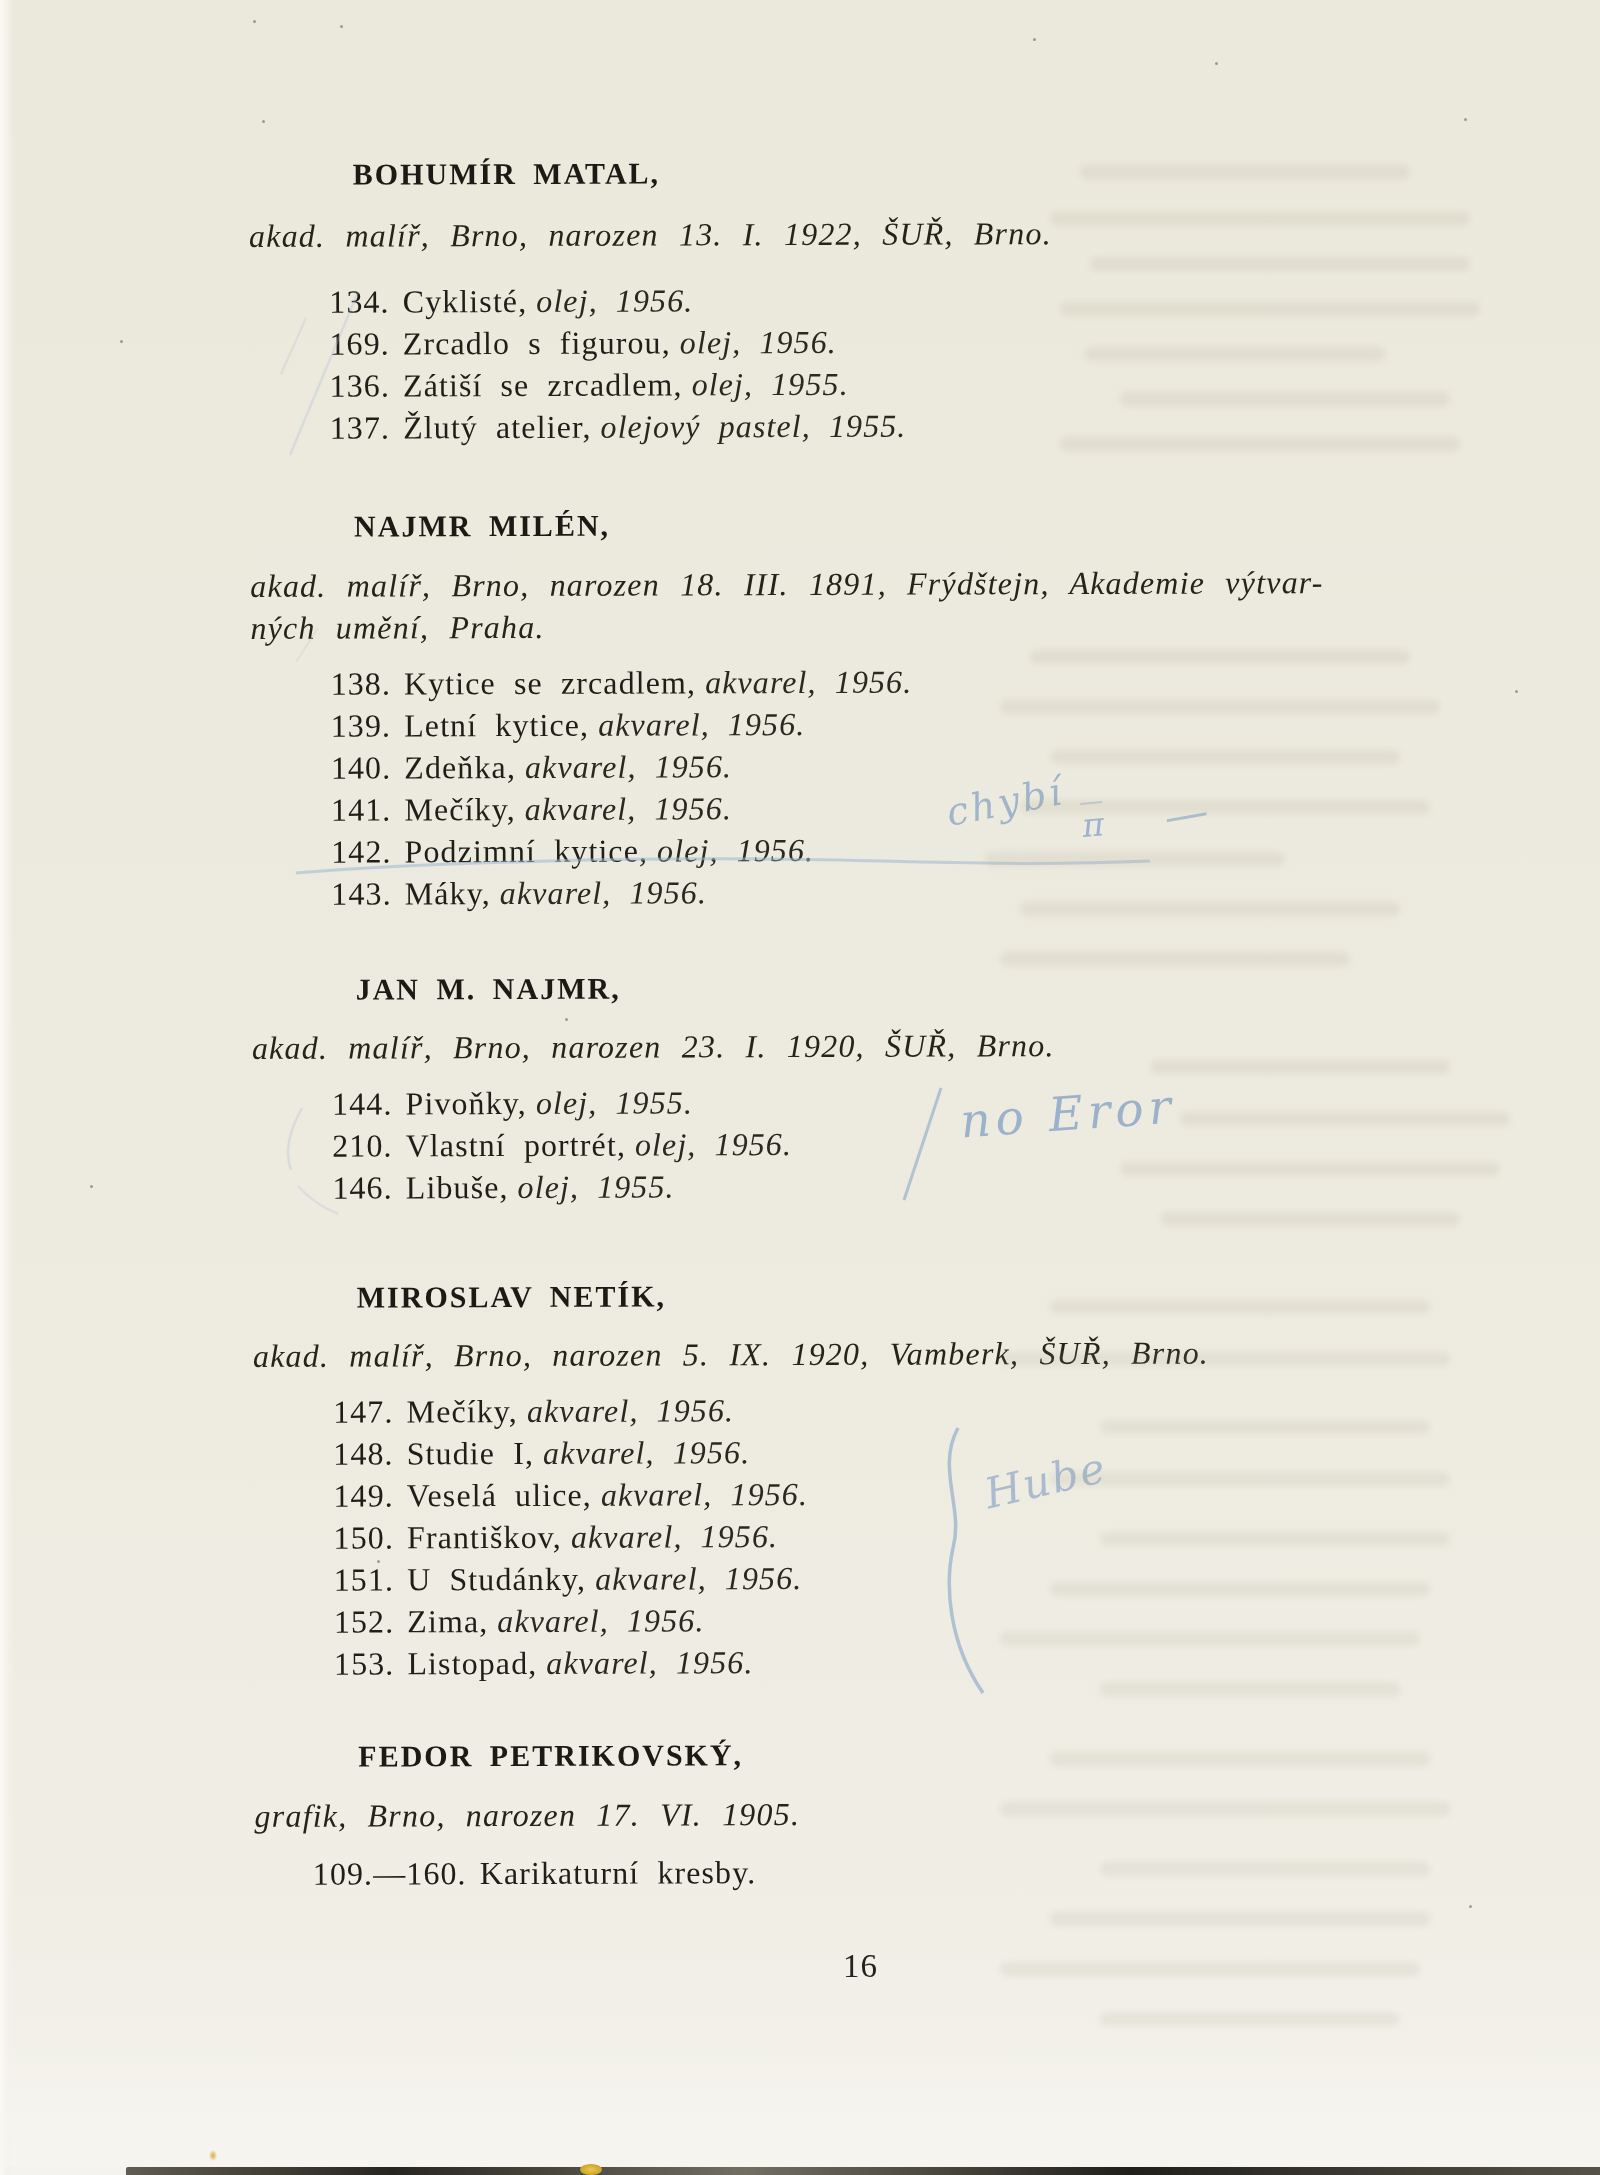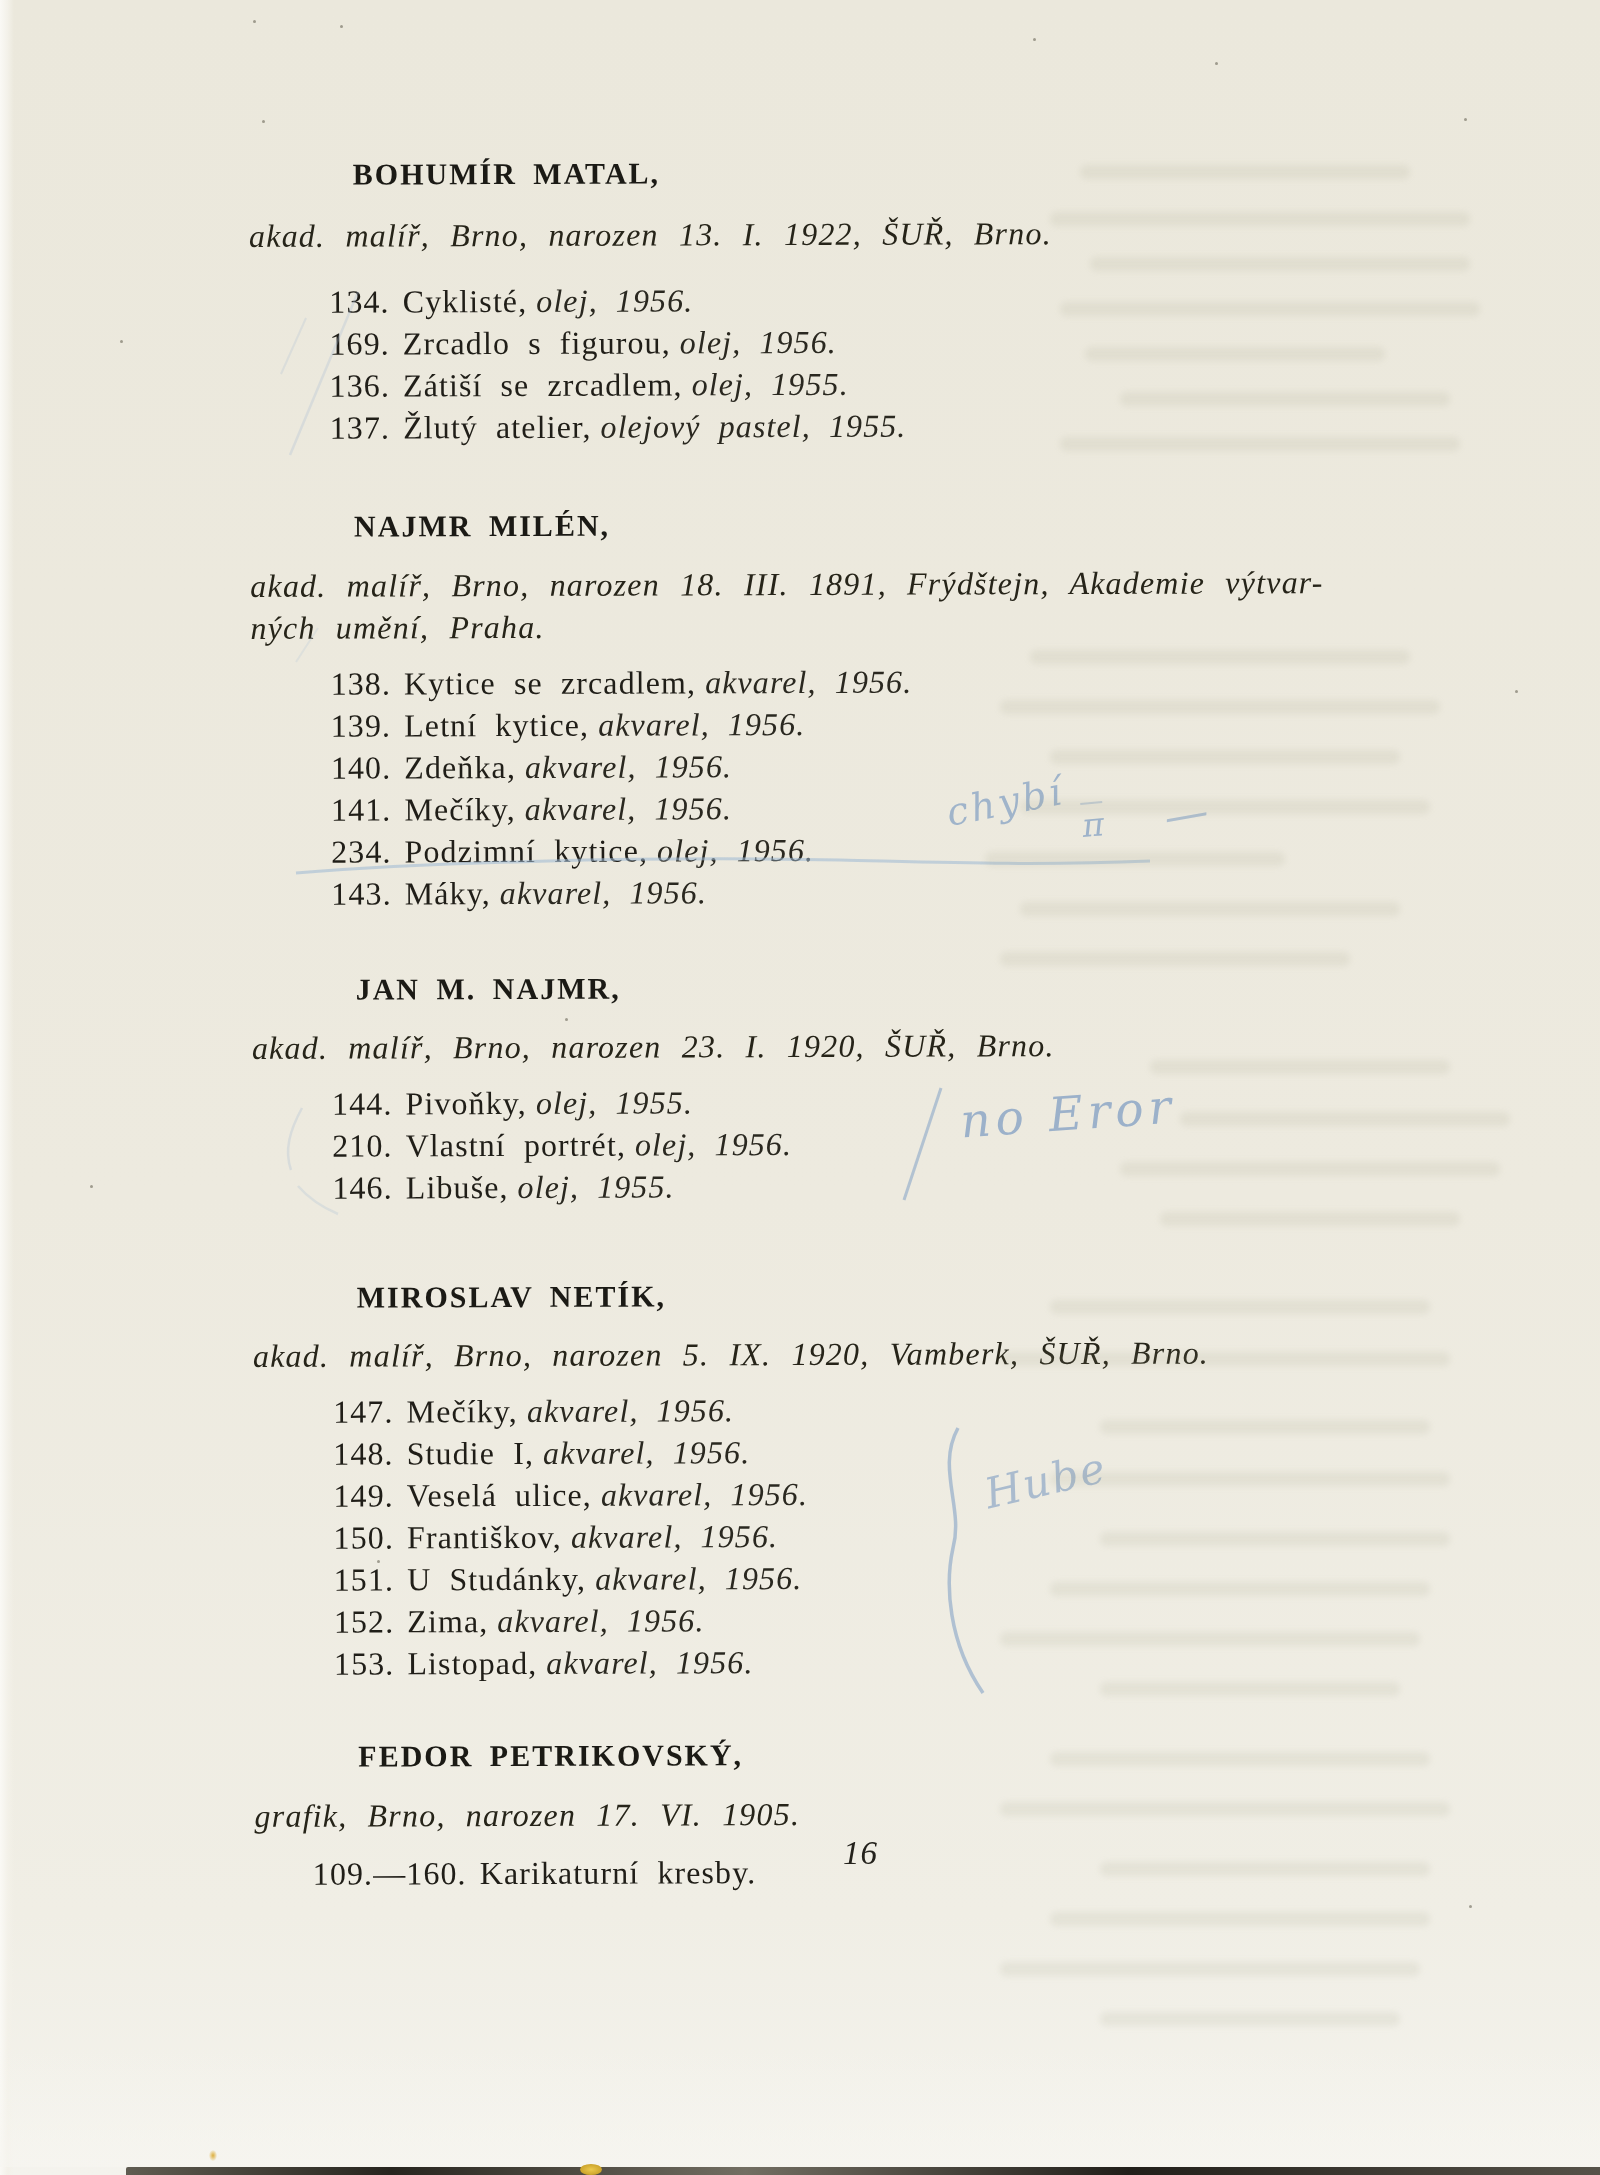--- a/index.html
+++ b/index.html
@@ -46,22 +46,22 @@
   }
   .work-line{
     position:absolute;white-space:nowrap;
     font-size:32px;line-height:1;
     letter-spacing:1.1px;word-spacing:9px;color:#201e18;
   }
   .work-line .num{margin-right:13px;}
   .work-line .title{margin-right:9px;}
   .work-line .detail{font-style:italic;color:#2a2820;}
   .page-number{
-    position:absolute;left:843px;top:1835px;
-    font-style:italic;font-size:33px;color:#24221c;letter-spacing:1px;
+    position:absolute;left:843px;top:1948px;
+    font-size:33px;color:#24221c;letter-spacing:1px;
   }
   .annotation{
     position:absolute;white-space:nowrap;
     font-family:"DejaVu Serif",serif;font-style:italic;
     color:#7d9cc2;
   }
   .note142{left:946px;top:780px;font-size:38px;transform:rotate(-11deg);opacity:.68;letter-spacing:3px;}
   .note142-mark{left:1082px;top:802px;font-size:33px;transform:rotate(-5deg);opacity:.7;border-top:2px solid rgba(125,156,194,.55);padding-top:1px;}
   .note142-dash{left:1164px;top:788px;font-size:44px;transform:rotate(-10deg);opacity:.55;}
   .note145{left:960px;top:1086px;font-size:47px;transform:rotate(-4deg);opacity:.72;letter-spacing:5px;}
@@ -86,21 +86,21 @@
       <div class="work-line" style="left: 332px; top: 326px;"><span class="num">169.</span><span class="title">Zrcadlo s figurou,</span><span class="detail">olej, 1956.</span></div>
       <div class="work-line" style="left: 332px; top: 368px;"><span class="num">136.</span><span class="title">Zátiší se zrcadlem,</span><span class="detail">olej, 1955.</span></div>
       <div class="work-line" style="left: 332px; top: 410px;"><span class="num">137.</span><span class="title">Žlutý atelier,</span><span class="detail">olejový pastel, 1955.</span></div>
       <div class="artist-heading" style="left: 356px; top: 510px;">NAJMR MILÉN,</div>
       <div class="bio-line" style="left: 252px; top: 568px;">akad. malíř, Brno, narozen 18. III. 1891, Frýdštejn, Akademie výtvar-</div>
       <div class="bio-line" style="left: 252px; top: 610px;">ných umění, Praha.</div>
       <div class="work-line" style="left: 332px; top: 666px;"><span class="num">138.</span><span class="title">Kytice se zrcadlem,</span><span class="detail">akvarel, 1956.</span></div>
       <div class="work-line" style="left: 332px; top: 708px;"><span class="num">139.</span><span class="title">Letní kytice,</span><span class="detail">akvarel, 1956.</span></div>
       <div class="work-line" style="left: 332px; top: 750px;"><span class="num">140.</span><span class="title">Zdeňka,</span><span class="detail">akvarel, 1956.</span></div>
       <div class="work-line" style="left: 332px; top: 792px;"><span class="num">141.</span><span class="title">Mečíky,</span><span class="detail">akvarel, 1956.</span></div>
-      <div class="work-line" style="left: 332px; top: 834px;"><span class="num">234.</span><span class="title">Podzimní kytice,</span><span class="detail">olej, 1956.</span></div>
+      <div class="work-line" style="left: 332px; top: 834px;"><span class="num">142.</span><span class="title">Podzimní kytice,</span><span class="detail">olej, 1956.</span></div>
       <div class="work-line" style="left: 332px; top: 876px;"><span class="num">143.</span><span class="title">Máky,</span><span class="detail">akvarel, 1956.</span></div>
       <div class="artist-heading" style="left: 356px; top: 973px;">JAN M. NAJMR,</div>
       <div class="bio-line" style="left: 252px; top: 1030px;">akad. malíř, Brno, narozen 23. I. 1920, ŠUŘ, Brno.</div>
       <div class="work-line" style="left: 332px; top: 1086px;"><span class="num">144.</span><span class="title">Pivoňky,</span><span class="detail">olej, 1955.</span></div>
       <div class="work-line" style="left: 332px; top: 1128px;"><span class="num">210.</span><span class="title">Vlastní portrét,</span><span class="detail">olej, 1956.</span></div>
       <div class="work-line" style="left: 332px; top: 1170px;"><span class="num">146.</span><span class="title">Libuše,</span><span class="detail">olej, 1955.</span></div>
       <div class="artist-heading" style="left: 356px; top: 1281px;">MIROSLAV NETÍK,</div>
       <div class="bio-line" style="left: 252px; top: 1338px;">akad. malíř, Brno, narozen 5. IX. 1920, Vamberk, ŠUŘ, Brno.</div>
       <div class="work-line" style="left: 332px; top: 1394px;"><span class="num">147.</span><span class="title">Mečíky,</span><span class="detail">akvarel, 1956.</span></div>
       <div class="work-line" style="left: 332px; top: 1436px;"><span class="num">148.</span><span class="title">Studie I,</span><span class="detail">akvarel, 1956.</span></div>

